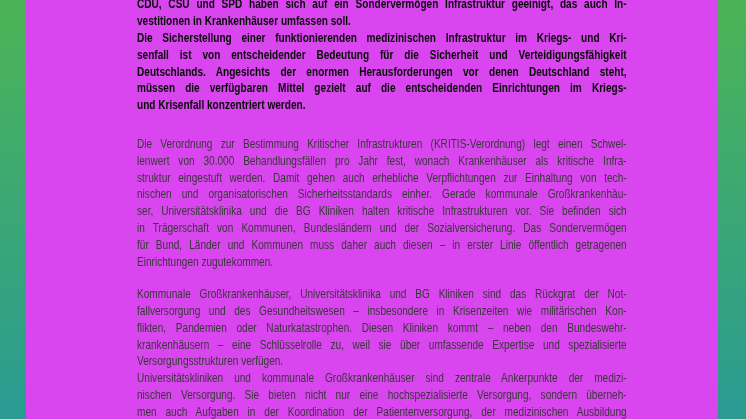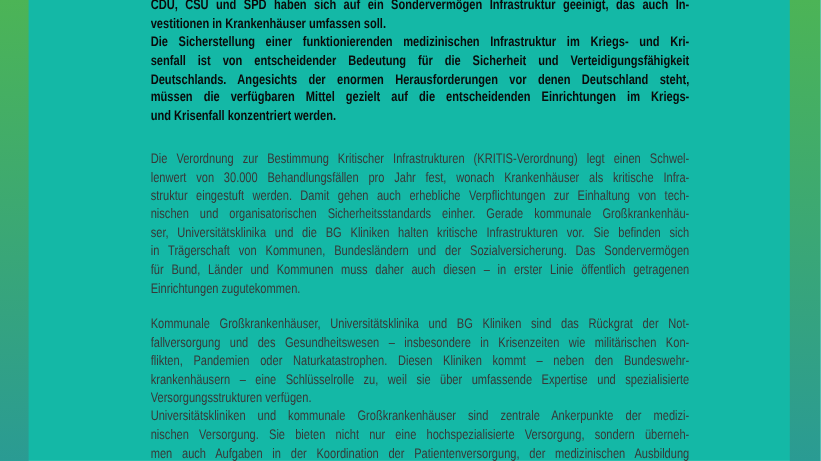--- a/index.html
+++ b/index.html
@@ -7,21 +7,21 @@
     width: 746px;
     height: 419px;
     position: relative;
     overflow: hidden;
     background: #ffffff;
     font-family: "Liberation Sans", sans-serif;
   }
   .page {
     position: absolute;
     inset: 0;
-    background: #14b8a6;
+    background: #d946ef;
   }
   .accent-bar {
     position: absolute;
     top: 0;
     height: 419px;
   }
   .accent-bar.left  { left: 0;  width: 26px; }
   .accent-bar.right { right: 0; width: 28px; }
   .text-col {
     position: absolute;

